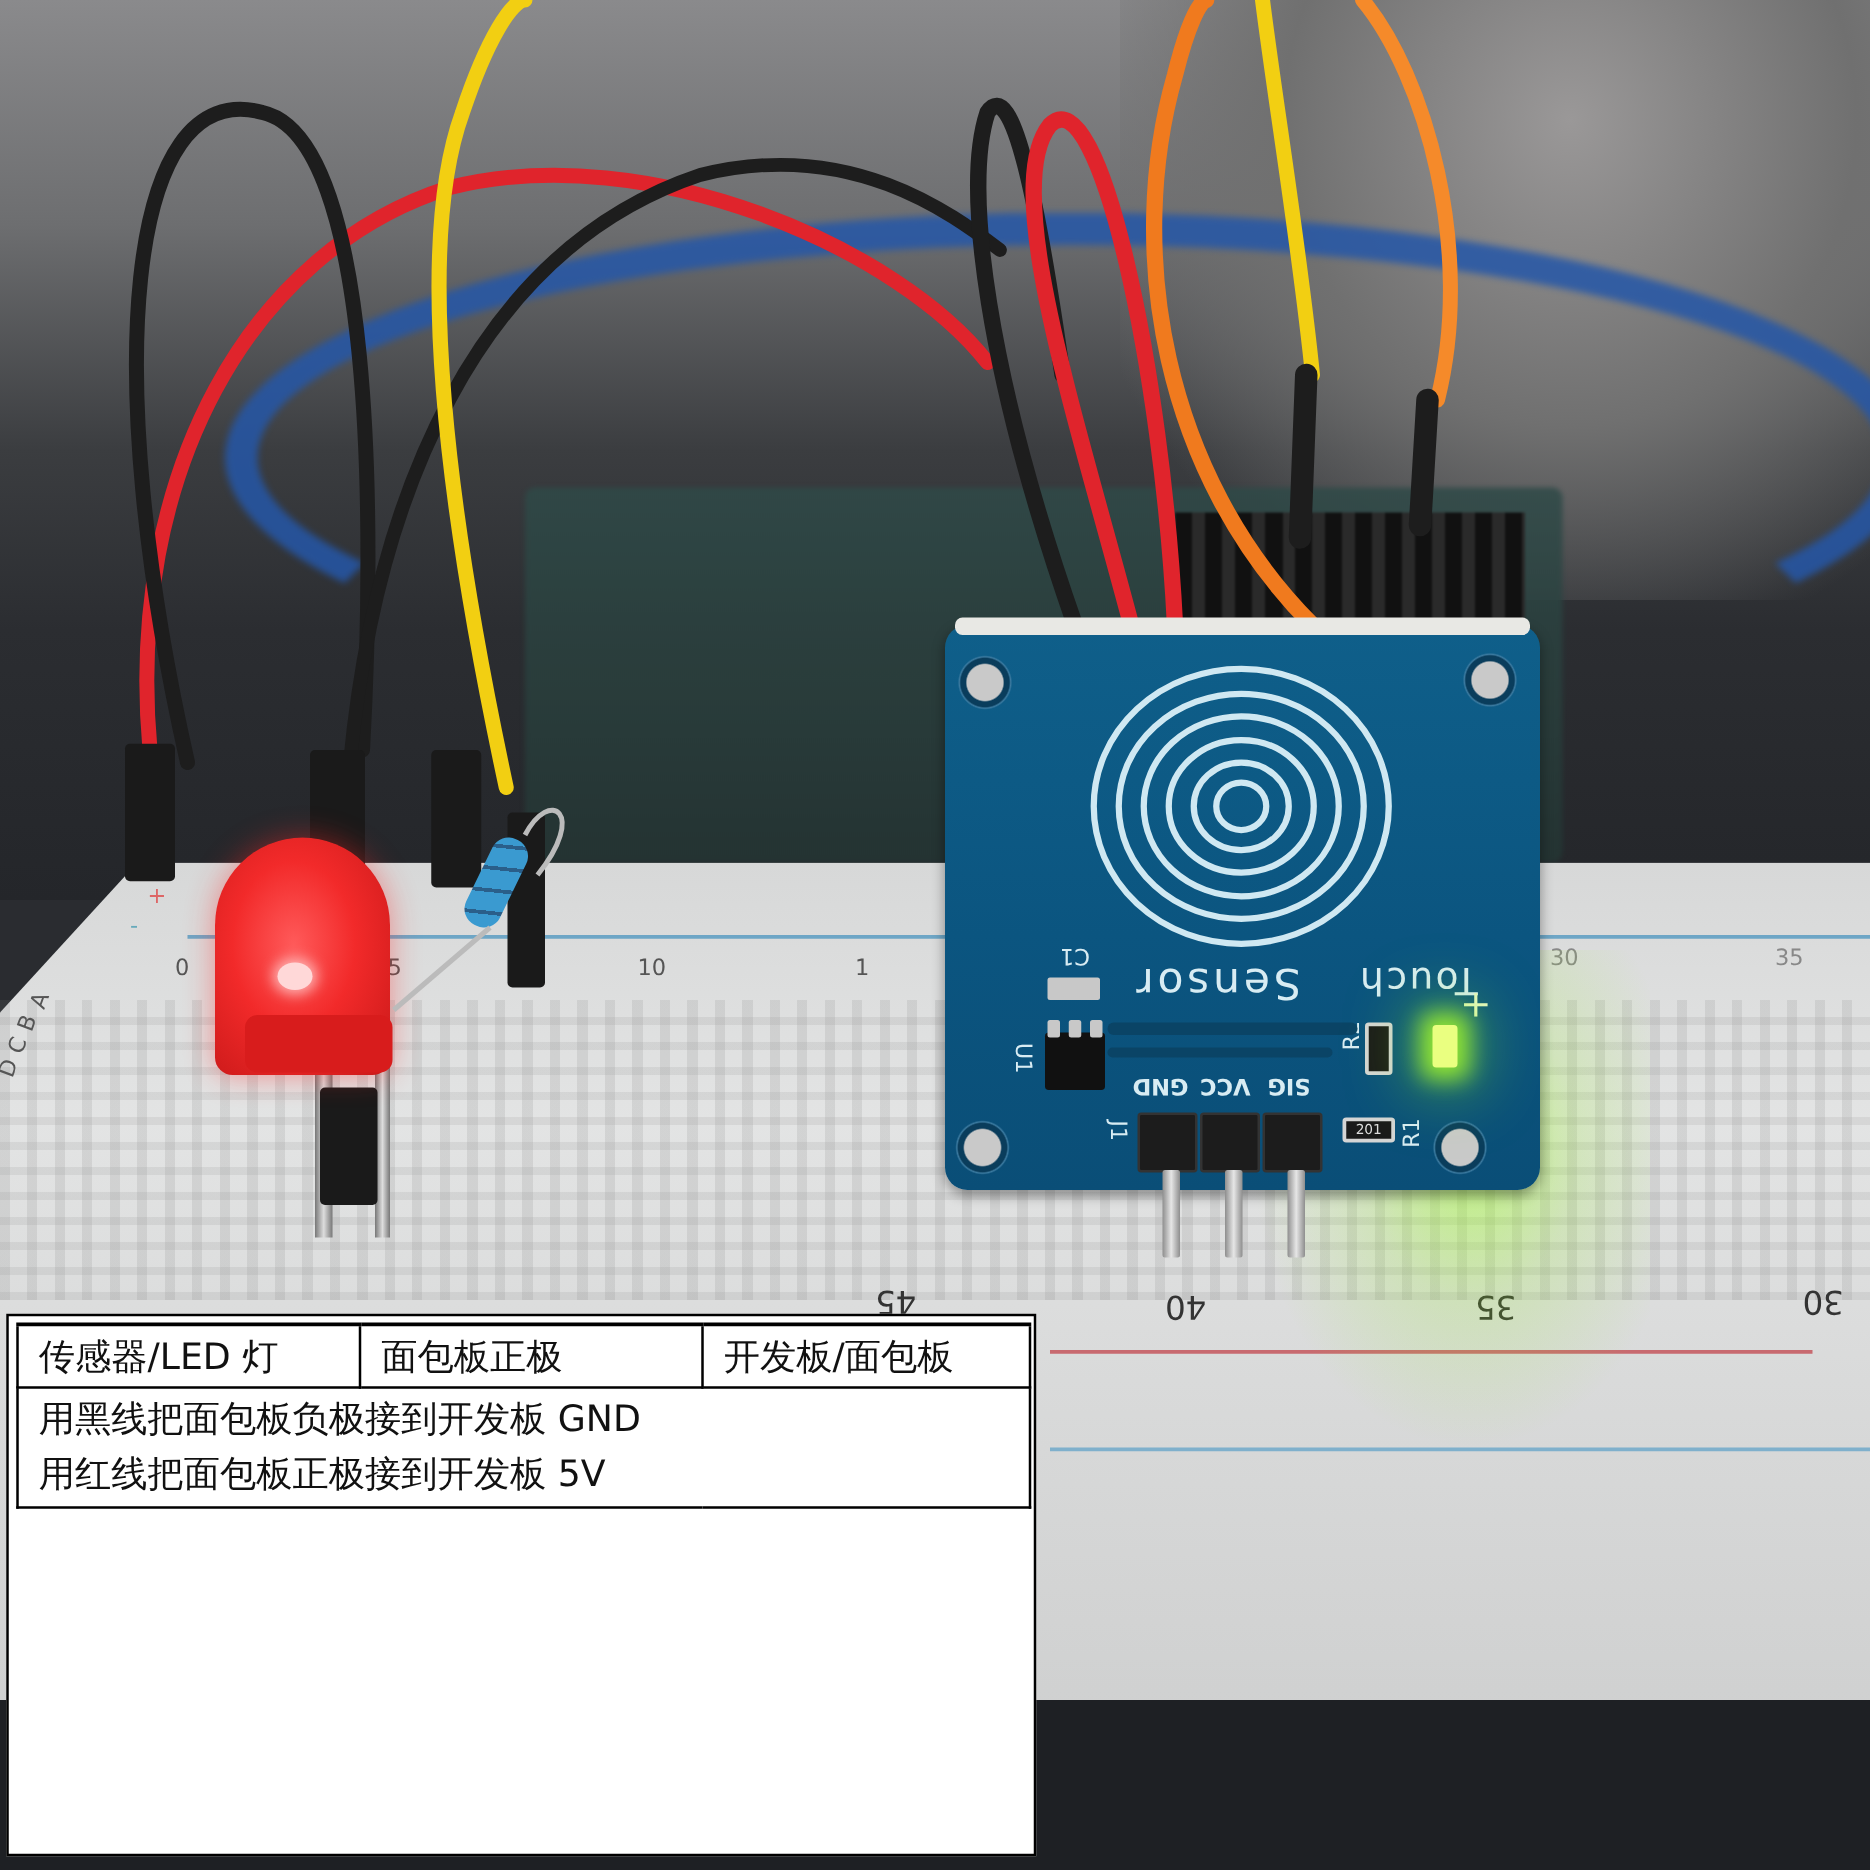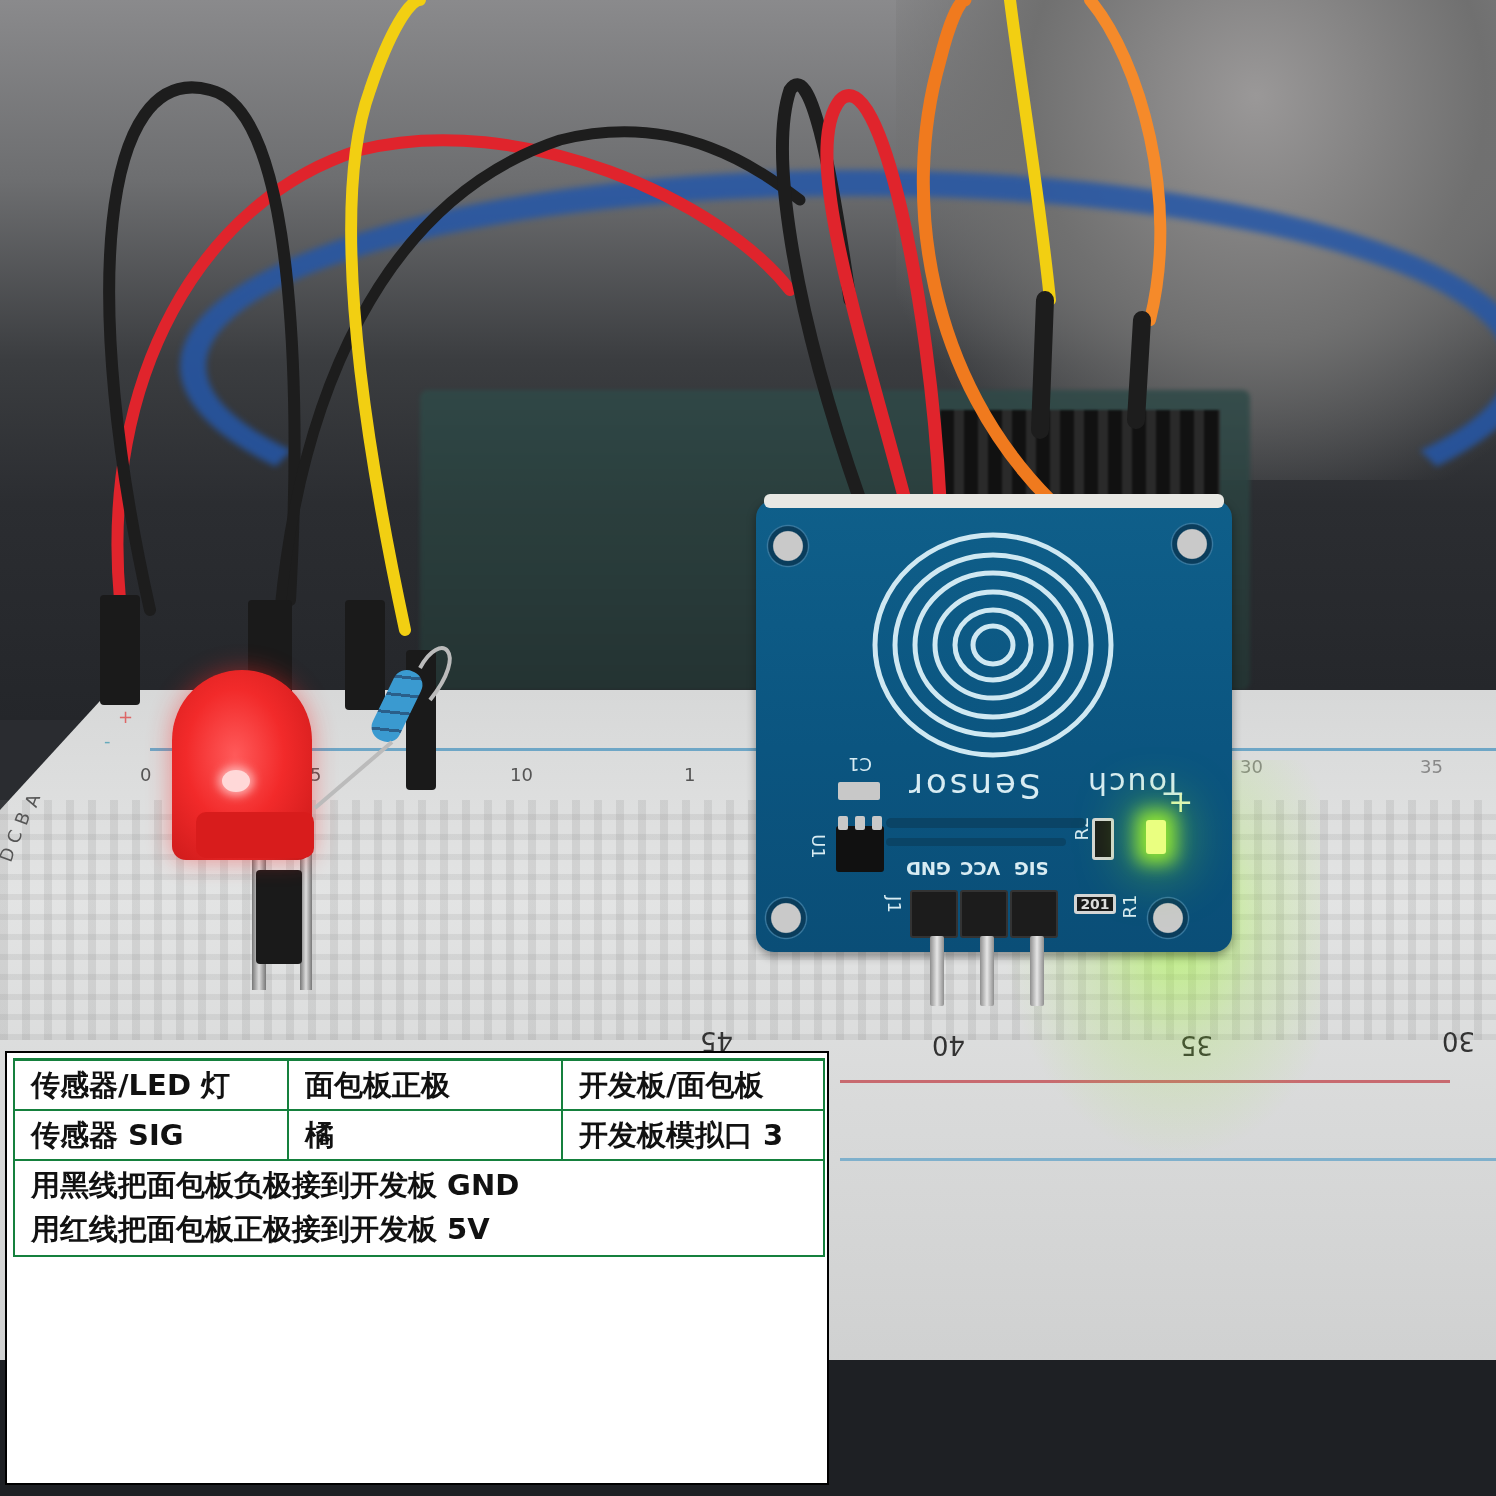--- a/index.html
+++ b/index.html
@@ -76,21 +76,21 @@
       background: radial-gradient(circle, #c9c9c9 0 46%, #0a3d5c 50% 62%, #3b7aa0 66%, transparent 70%);
     }
     .touch-pad { position: absolute; left: 112px; top: 30px; width: 250px; height: 230px; }
     .pcb-text {
       position: absolute; color: #d8ecf3; font-family: "DejaVu Sans", sans-serif;
       transform: rotate(180deg); white-space: nowrap;
     }
     .pcb-chip { position: absolute; background: #111; border-radius: 3px; }
     .pcb-pad { position: absolute; background: #c8c8c8; border-radius: 2px; }
     .pcb-trace { position: absolute; background: #0a4466; border-radius: 6px; }
-    .smd { position: absolute; background: #1a1a1a; border: 3px solid #d5d5d5; border-radius: 3px; color: #ddd; font-size: 14px; text-align: center; line-height: 14px; font-weight: bold; }
+    .smd { position: absolute; background: #1a1a1a; border: 3px solid #d5d5d5; border-radius: 3px; color: #ddd; font-size: 11px; text-align: center; line-height: 14px; }
     .led-green {
       position: absolute; width: 20px; height: 34px; background: #eaff80; border-radius: 3px;
       box-shadow: 0 0 18px 10px rgba(170,255,40,0.8), 0 0 50px 20px rgba(140,255,30,0.35);
     }
     .pin-header { position: absolute; background: #1c1c1c; border-radius: 3px; border: 2px solid #333; }
     .pin-leg { position: absolute; background: linear-gradient(90deg, #8e8e8e, #e6e6e6, #8e8e8e); border-radius: 2px; }
 
     .red-led-body {
       position: absolute; left: 172px; top: 670px; width: 140px; height: 190px;
       background: radial-gradient(ellipse at 45% 45%, #ff5a5a 0%, #f22a2a 45%, #c81818 100%);
@@ -118,22 +118,22 @@
       position: absolute; left: 5px; top: 1051px; width: 824px; height: 434px;
       background: #ffffff; border: 2px solid #000; box-sizing: border-box;
     }
     table.info {
       position: absolute; left: 6px; top: 5px; width: 812px;
       border-collapse: collapse; table-layout: fixed;
       font-family: "DejaVu Sans", "Liberation Sans", sans-serif;
       font-size: 29px; color: #111;
     }
     table.info td {
-      border: 2px solid #15803d; padding: 2px 16px 2px 16px;
-      vertical-align: top; line-height: 44px; font-weight: bold;
+      border: 2px solid #000000; padding: 2px 16px 2px 16px;
+      vertical-align: top; line-height: 44px;
     }
     table.info td.c1 { width: 240px; }
     table.info td.c2 { width: 240px; }
     table.info tr.r-tall td { height: 88px; }
     table.info td.note { line-height: 44px; padding-top: 2px; padding-bottom: 4px; }
     .note-line { display: block; }
     table.info tr:first-child td { border-top-width: 3px; }
   </style>
 </head>
 <body>
@@ -254,25 +254,20 @@
 
 <div class="info-table-wrap">
   <table class="info">
     <tbody>
         <tr>
       <td class="c1">传感器/LED 灯</td>
       <td class="c2">面包板正极</td>
       <td>开发板/面包板</td>
     </tr>
     <tr>
-      <td>传感器 SIG</td>
-      <td>橘</td>
-      <td>开发板模拟口 3</td>
-    </tr>
-    <tr>
       <td class="note" colspan="3">
         <span class="note-line">用黑线把面包板负极接到开发板 GND</span>
         <span class="note-line">用红线把面包板正极接到开发板 5V</span>
       </td>
     </tr>
   </tbody>
     </table>
 </div>
 
 </body></html>

